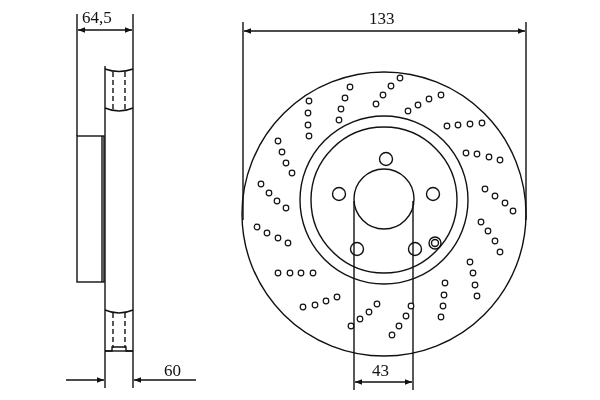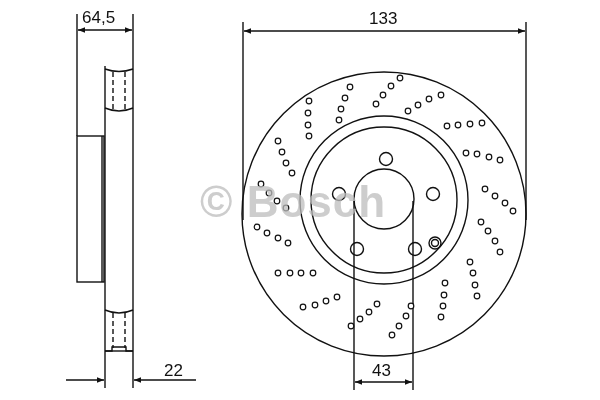--- a/index.html
+++ b/index.html
@@ -1,18 +1,18 @@
 <!DOCTYPE html>
 <html><head>
   <meta charset="utf-8">
   <style>
     html, body { margin: 0; padding: 0; background: #ffffff; }
     body { width: 600px; height: 400px; overflow: hidden; position: relative; font-family: "Liberation Sans", sans-serif; }
     #drawing { position: absolute; left: 0; top: 0; width: 600px; height: 400px; }
-    .dim-label { position: absolute; font-family: Liberation Sans, sans-serif; font-size: 17px; color: #111; line-height: 1; white-space: nowrap; }
+    .dim-label { position: absolute; font-family: Liberation Serif, serif; font-size: 17px; color: #111; line-height: 1; white-space: nowrap; }
     .watermark { position: absolute; font-family: "Liberation Sans", sans-serif; font-weight: bold; font-size: 44px; color: #bdbdbd; opacity: 0.75; letter-spacing: 1px; line-height: 1; white-space: nowrap; }
   </style>
 </head>
 <body>
 
 <div id="drawing">
   <svg width="600" height="400" viewBox="0 0 600 400" xmlns="http://www.w3.org/2000/svg">
     <defs>
       <marker id="arr" viewBox="0 0 10 10" refX="10" refY="5" markerWidth="9" markerHeight="7" orient="auto-start-reverse" markerUnits="userSpaceOnUse">
         <path d="M0,1 L10,5 L0,9 Z" fill="#111"></path>
@@ -141,20 +141,19 @@
         <circle cx="277" cy="201" r="2.8"></circle>
         <circle cx="286" cy="208" r="2.8"></circle>
       <circle cx="278" cy="141" r="2.8"></circle>
         <circle cx="282" cy="152" r="2.8"></circle>
         <circle cx="286" cy="163" r="2.8"></circle>
         <circle cx="292" cy="173" r="2.8"></circle>
     </g>
   </svg>
 
   
-  <div class="watermark" style="left:200px; top:180px;">© Bosch</div>
 
   
   <div class="dim-label" style="left:82px; top:9px;">64,5</div>
-  <div class="dim-label" style="left:164px; top:362px;">22</div>
+  <div class="dim-label" style="left:164px; top:362px;">60</div>
   <div class="dim-label" style="left:369px; top:10px;">133</div>
   <div class="dim-label" style="left:372px; top:362px;">43</div>
 </div>
 
 </body></html>

